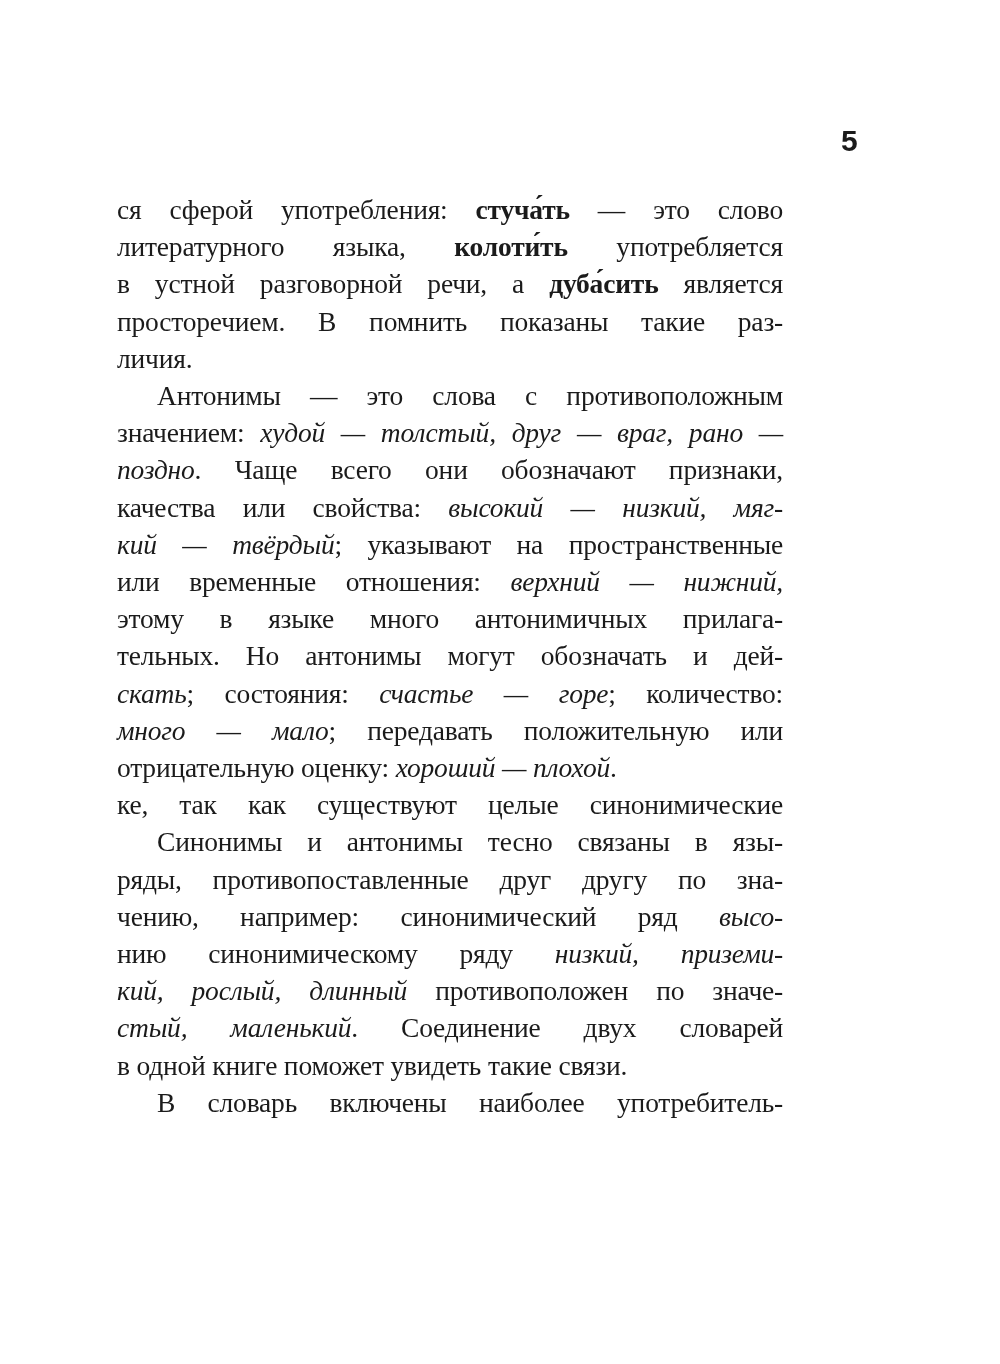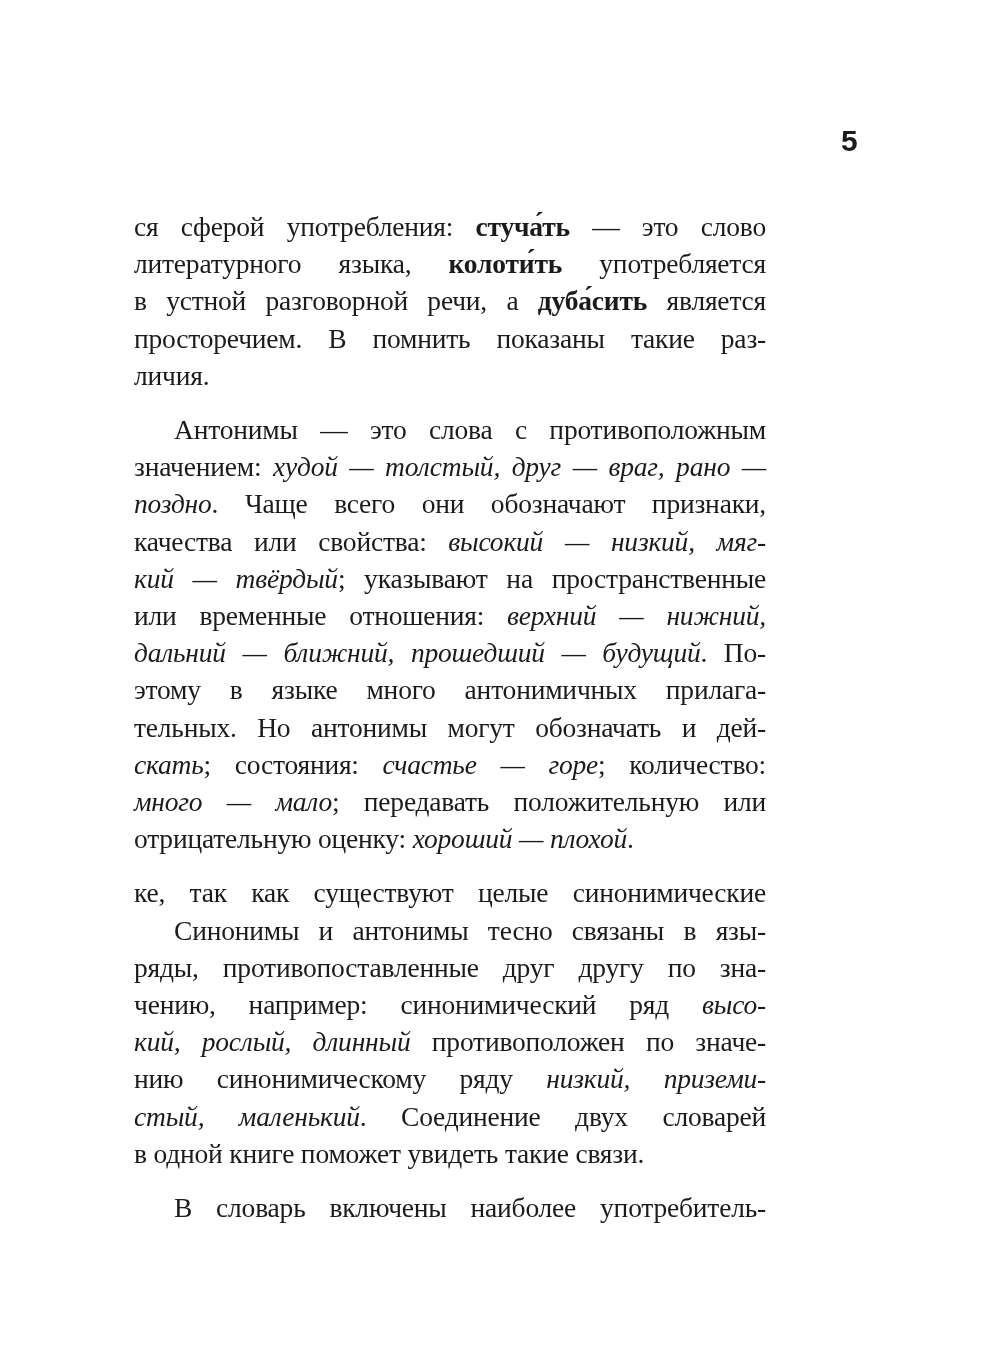--- a/index.html
+++ b/index.html
@@ -23,21 +23,21 @@
   .text-block{
     position:absolute;
     left:117px;top:191px;
     width:666px;
     font-family:"Liberation Serif",serif;
     font-size:27.5px;
     line-height:37.2px;
     color:#1b1b1b;
     letter-spacing:-0.2px;
   }
-  .paragraph{margin:17px;padding:0;}
+  .paragraph{margin:0;padding:0;}
   .line{
     text-align:justify;
     text-align-last:justify;
     white-space:nowrap; 
   }
   .line.justified{white-space:normal;}
   .line.last{
     text-align:center;
     text-align-last:left;
   }
@@ -58,34 +58,33 @@
         <div class="line justified"><span class="run-r">просторечием. В помнить показаны такие раз-</span></div>
         <div class="line last"><span class="run-r">личия.</span></div>
       </div>
       <div class="paragraph">
         <div class="line justified indent"><span class="run-r">Антонимы — это слова с противоположным</span></div>
         <div class="line justified"><span class="run-r">значением: </span><span class="run-i">худой — толстый, друг — враг, рано —</span></div>
         <div class="line justified"><span class="run-i">поздно</span><span class="run-r">. Чаще всего они обозначают признаки,</span></div>
         <div class="line justified"><span class="run-r">качества или свойства: </span><span class="run-i">высокий — низкий, мяг-</span></div>
         <div class="line justified"><span class="run-i">кий — твёрдый</span><span class="run-r">; указывают на пространственные</span></div>
         <div class="line justified"><span class="run-r">или временные отношения: </span><span class="run-i">верхний — нижний,</span></div>
-        <div class="line justified"><span class="run-i">дальний — ближний, прошедший — будущий</span><span class="run-r">. По-</span></div>
         <div class="line justified"><span class="run-r">этому в языке много антонимичных прилага-</span></div>
         <div class="line justified"><span class="run-r">тельных. Но антонимы могут обозначать и дей-</span></div>
         <div class="line justified"><span class="run-i">скать</span><span class="run-r">; состояния: </span><span class="run-i">счастье — горе</span><span class="run-r">; количество:</span></div>
         <div class="line justified"><span class="run-i">много — мало</span><span class="run-r">; передавать положительную или</span></div>
         <div class="line last"><span class="run-r">отрицательную оценку: </span><span class="run-i">хороший — плохой</span><span class="run-r">.</span></div>
       </div>
       <div class="paragraph">
         <div class="line justified"><span class="run-r">ке, так как существуют целые синонимические</span></div>
         <div class="line justified indent"><span class="run-r">Синонимы и антонимы тесно связаны в язы-</span></div>
         <div class="line justified"><span class="run-r">ряды, противопоставленные друг другу по зна-</span></div>
         <div class="line justified"><span class="run-r">чению, например: синонимический ряд </span><span class="run-i">высо-</span></div>
+        <div class="line justified"><span class="run-r">нию синонимическому ряду </span><span class="run-i">низкий, приземи-</span></div>
         <div class="line justified"><span class="run-i">кий, рослый, длинный</span><span class="run-r"> противоположен по значе-</span></div>
-        <div class="line justified"><span class="run-r">нию синонимическому ряду </span><span class="run-i">низкий, приземи-</span></div>
         <div class="line justified"><span class="run-i">стый, маленький</span><span class="run-r">. Соединение двух словарей</span></div>
         <div class="line last"><span class="run-r">в одной книге поможет увидеть такие связи.</span></div>
       </div>
       <div class="paragraph">
         <div class="line justified indent"><span class="run-r">В словарь включены наиболее употребитель-</span></div>
       </div>
     </div>
 </div>
 
 </body></html>

